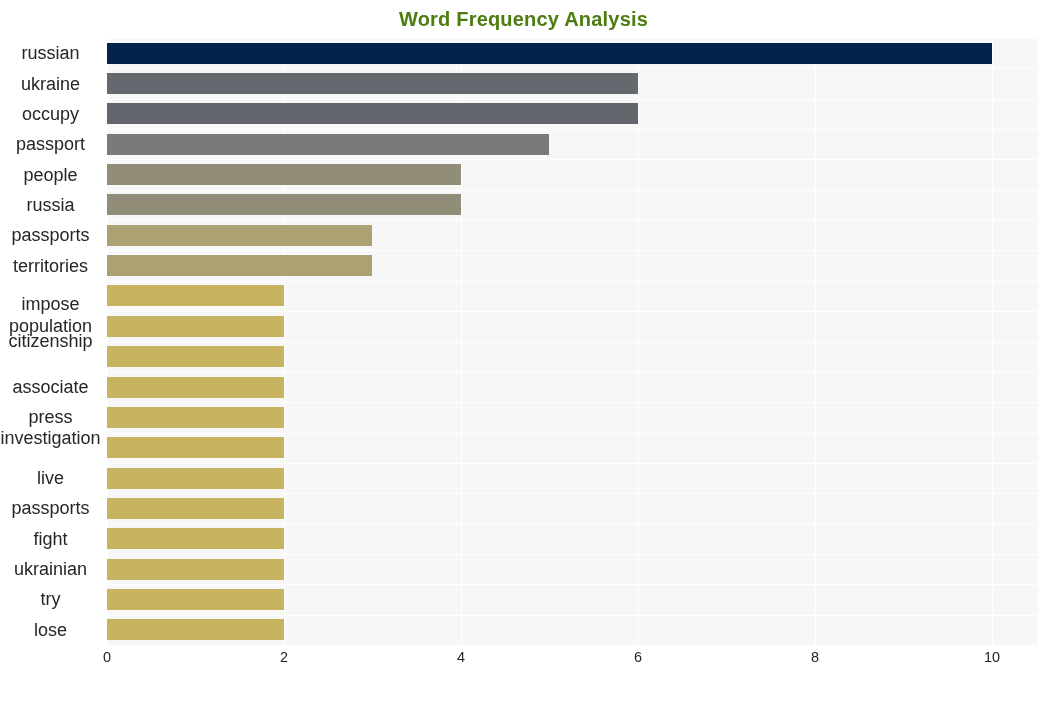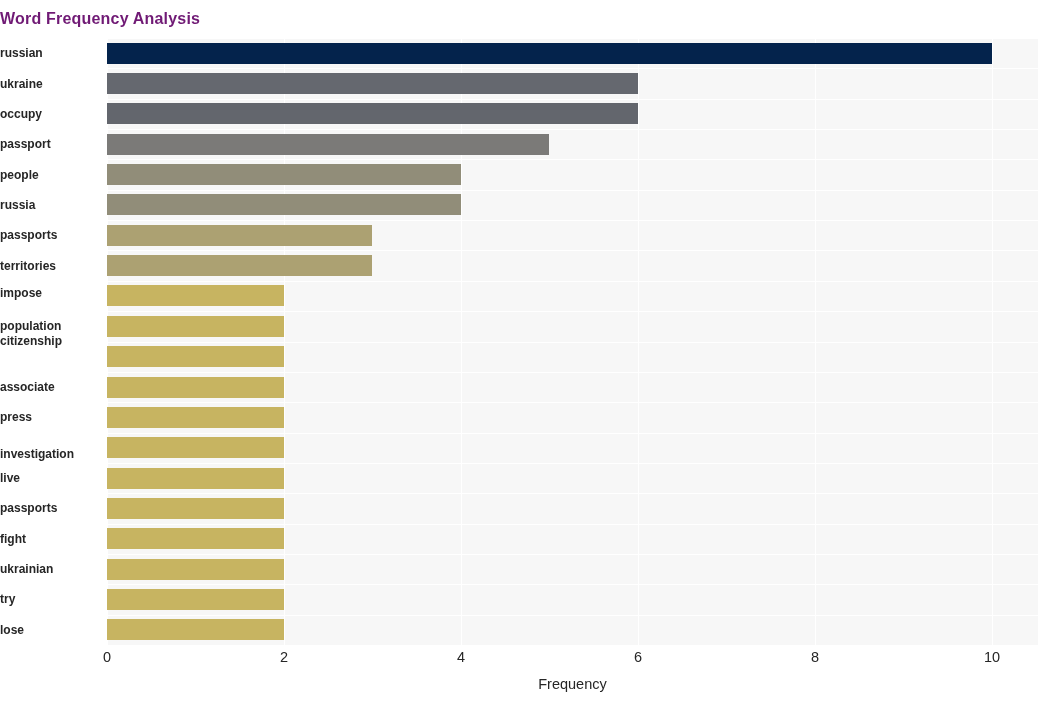--- a/index.html
+++ b/index.html
@@ -21,23 +21,24 @@
     height: 701px;
     background: #ffffff;
   }
 
   
   #chart-title {
     position: absolute;
     left: 0;
     top: 6px;
     width: 1047px;
-    font-size: 16px;
+    text-align: center;
+    font-size: 20px;
     font-weight: bold;
-    color: #701a75;
+    color: #4d7c0f;
     letter-spacing: 0.2px;
     line-height: 26px;
   }
 
   
   
   #plot-area {
     position: absolute;
     left: 107px;
     top: 38px;
@@ -81,26 +82,25 @@
     position: absolute;
     left: 0;
     top: 38px;
     width: 101px;
     height: 607px;
   }
   .ylabel {
     position: absolute;
     right: 0;
     width: 101px;
-    text-align: left;
-    font-size: 12px;
+    text-align: center;
+    font-size: 18px;
     color: #262626;
     line-height: 16px;
     white-space: nowrap;
-    font-weight: bold;
   }
 
   
   #xlabels {
     position: absolute;
     left: 0;
     top: 648px;
     width: 1047px;
     height: 22px;
   }
@@ -187,38 +187,37 @@
 
   <div id="ylabels">
       <div class="ylabel" style="top: 7.175px;">russian</div>
       <div class="ylabel" style="top: 37.525px;">ukraine</div>
       <div class="ylabel" style="top: 67.875px;">occupy</div>
       <div class="ylabel" style="top: 98.225px;">passport</div>
       <div class="ylabel" style="top: 128.575px; margin-left: 28px;">people</div>
       <div class="ylabel" style="top: 158.925px;">russia</div>
       <div class="ylabel" style="top: 189.275px; margin-left: 12px;">passports</div>
       <div class="ylabel" style="top: 219.625px;">territories</div>
-      <div class="ylabel" style="top: 247px;">impose</div>
+      <div class="ylabel" style="top: 258px;">impose</div>
       <div class="ylabel" style="top: 280.325px;">population</div>
       <div class="ylabel" style="top: 295px;">citizenship</div>
       <div class="ylabel" style="top: 341.025px;">associate</div>
       <div class="ylabel" style="top: 371.375px;">press</div>
-      <div class="ylabel" style="top: 408px; margin-left: 24px;">investigation</div>
+      <div class="ylabel" style="top: 392px; margin-left: 24px;">investigation</div>
       <div class="ylabel" style="top: 432.075px;">live</div>
       <div class="ylabel" style="top: 462.425px;">passports</div>
       <div class="ylabel" style="top: 492.775px;">fight</div>
       <div class="ylabel" style="top: 523.125px;">ukrainian</div>
       <div class="ylabel" style="top: 553.475px;">try</div>
       <div class="ylabel" style="top: 583.825px;">lose</div>
     </div>
 
   <div id="xlabels">
       <div class="xlabel" style="left: 107px;">0</div>
       <div class="xlabel" style="left: 283.996px;">2</div>
       <div class="xlabel" style="left: 460.992px;">4</div>
       <div class="xlabel" style="left: 637.989px;">6</div>
       <div class="xlabel" style="left: 814.985px;">8</div>
       <div class="xlabel" style="left: 991.981px;">10</div>
     </div>
 
-  <div id="xaxis-title">Frequency</div>
 
 </div>
 
 </body></html>

